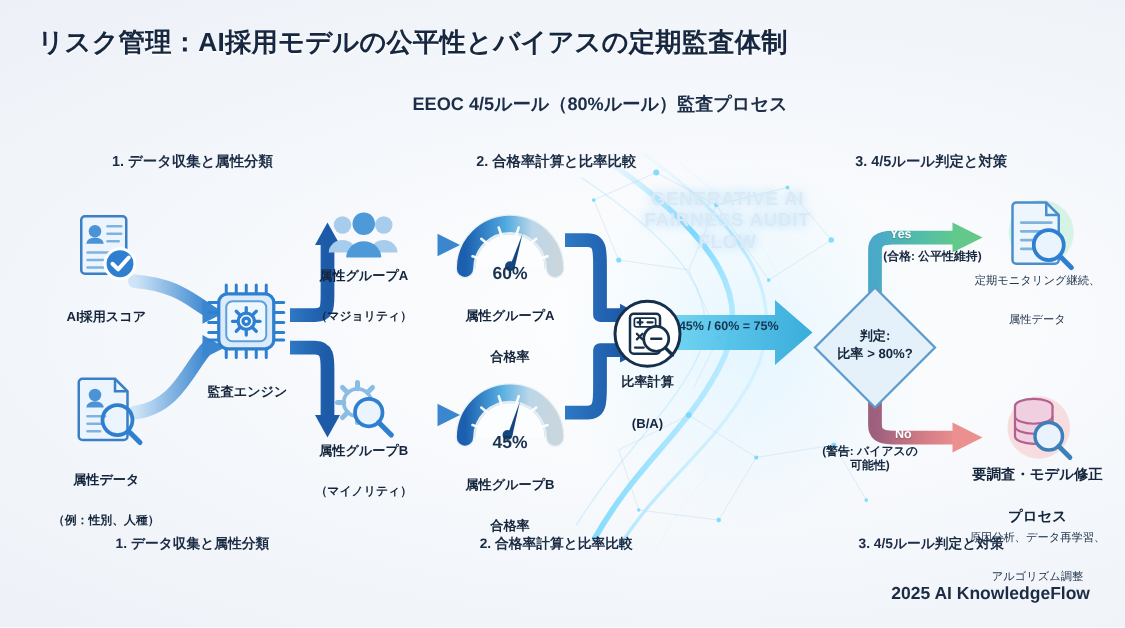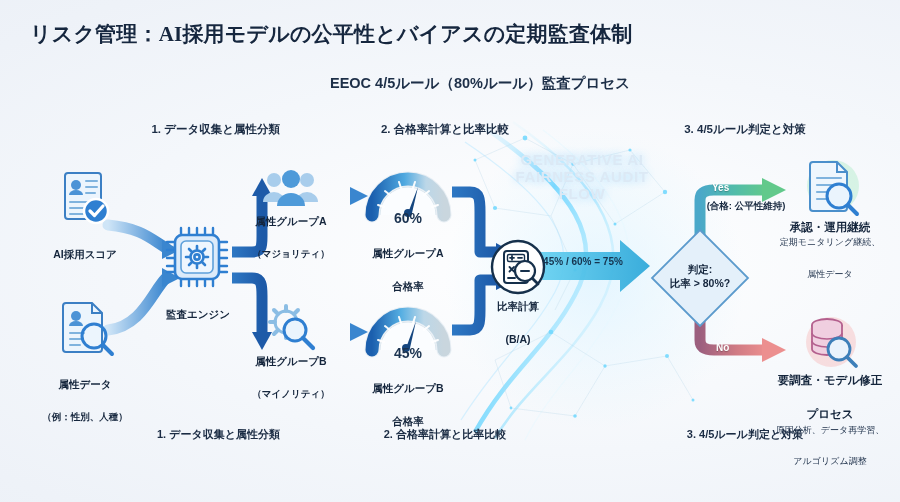--- a/index.html
+++ b/index.html
@@ -13,35 +13,34 @@
     background:
       radial-gradient(120% 90% at 62% 52%, #ffffff 0%, #f4f7fb 42%, #eef2f8 70%, #e9eef5 100%),
       linear-gradient(180deg,#f7f9fc 0%,#eef2f8 55%,#e8edf4 100%);
   }
   
   .glow-wrap{position:absolute;left:455px;top:120px;width:280px;height:300px;pointer-events:none;}
   .title{
     position:absolute;left:30px;top:20px;
     font-size:21px;font-weight:bold;color:#16273f;letter-spacing:.2px;
     text-shadow:0 1px 0 rgba(255,255,255,.7);
-    font-family:Liberation Serif, serif;
   }
   .subtitle{
     position:absolute;left:0;top:74px;width:900px;text-align:center;
     font-size:14.5px;font-weight:bold;color:#1d2f48;padding-left:30px;
   }
   .step-head{
     position:absolute;top:122px;font-size:11.5px;font-weight:bold;color:#1b2c44;
     text-align:center;
   }
   .step-foot{
     position:absolute;top:427px;font-size:11px;font-weight:bold;color:#1b2c44;
     text-align:center;
   }
-  .s1{left:60px;width:220px;text-align:right;}
+  .s1{left:44px;width:220px;}
   .s2{left:330px;width:230px;}
   .s3{left:630px;width:230px;}
   .footer{
     position:absolute;right:28px;top:466px;
     font-size:14px;font-weight:bold;color:#1b2c44;
   }
   .node{position:absolute;text-align:center;}
   .node .cap{
     font-size:10.5px;font-weight:bold;color:#14253c;line-height:1.25;margin-top:20px;
     white-space:nowrap;
@@ -122,20 +121,21 @@
   <div class="subtitle">EEOC 4/5ルール（80%ルール）監査プロセス</div>
 
   <div class="step-head s1">1. データ収集と属性分類</div>
   <div class="step-head s2">2. 合格率計算と比率比較</div>
   <div class="step-head s3">3. 4/5ルール判定と対策</div>
 
   <div class="step-foot s1">1. データ収集と属性分類</div>
   <div class="step-foot s2">2. 合格率計算と比率比較</div>
   <div class="step-foot s3">3. 4/5ルール判定と対策</div>
 
+  <div class="footer">2025 AI KnowledgeFlow</div>
 
   <svg style="position:absolute;left:0;top:0;width:900px;height:502px;">
     <defs>
       <linearGradient id="ab" x1="0" y1="0" x2="1" y2="0">
         <stop offset="0%" stop-color="#cfe5f7"></stop>
           <stop offset="100%" stop-color="#3a86cf"></stop>
       </linearGradient>
       <linearGradient id="abr" x1="0" y1="0" x2="1" y2="0">
         <stop offset="0%" stop-color="#3a86cf"></stop>
           <stop offset="100%" stop-color="#cfe5f7"></stop>
@@ -189,20 +189,24 @@
     <path d="M700,240 L700,200 C700,192 706,190 714,190 L766,190" stroke="url(#yesg)" stroke-width="11" fill="none" stroke-linejoin="round"></path>
     <polygon points="762,178 786,190 762,202" fill="#62c98b"></polygon>
 
     <path d="M700,315 L700,340 C700,348 706,350 714,350 L766,350" stroke="url(#nog)" stroke-width="11" fill="none" stroke-linejoin="round"></path>
     <polygon points="762,338 786,350 762,362" fill="#ec8f8f"></polygon>
   </svg>
 
   <div class="branch-lbl" style="left:712px;top:182px;">Yes</div>
   <div class="branch-lbl" style="left:716px;top:342px;">No</div>
   <div class="paren" style="left:686px;top:200px;width:120px;">(合格: 公平性維持)</div>
+  <div class="paren" style="left:626px;top:356px;width:140px;">
+    <span>(警告: バイアスの</span><br>
+    <span>可能性)</span>
+  </div>
 
   <div class="ratio-lbl">45% / 60% = 75%</div>
 
   <div class="wm">GENERATIVE AI FAIRNESS AUDIT FLOW</div>
 
   <div class="node" style="left:42px;top:170px;width:86px;">
     <svg class="ico" width="60" height="58" viewBox="0 0 60 58">
       <rect x="10" y="3" width="36" height="46" rx="3" fill="#ecf5fd" stroke="#3b7fc4" stroke-width="2"></rect>
       <circle cx="21" cy="15" r="5" fill="#4b93d6"></circle>
       <path d="M14,25 a7,5 0 0 1 14,0 z" fill="#4b93d6"></path>
@@ -413,21 +417,20 @@
       <path d="M38,2 v10 h10" fill="none" stroke="#4a8fcb" stroke-width="2"></path>
       <g stroke="#7fb3de" stroke-width="2.2" stroke-linecap="round">
         <line x1="18" y1="18" x2="42" y2="18"></line>
           <line x1="18" y1="25" x2="42" y2="25"></line>
         <line x1="18" y1="32" x2="34" y2="32"></line>
           <line x1="18" y1="39" x2="28" y2="39"></line>
       </g>
       <circle cx="40" cy="36" r="12" fill="#eaf4fd" stroke="#2f7fd1" stroke-width="3"></circle>
       <line x1="49" y1="45" x2="58" y2="54" stroke="#2f7fd1" stroke-width="4" stroke-linecap="round"></line>
     </svg>
-    <div class="cap" style="font-size:11.5px;margin-top:4px;">承認・運用継続</div>
     <div class="cap sub" style="margin-top:3px;">定期モニタリング継続、</div>
     <div class="cap sub">属性データ</div>
   </div>
 
   <div class="node" style="left:758px;top:316px;width:144px;">
     <svg class="ico" width="62" height="54" viewBox="0 0 62 54">
       <circle cx="32" cy="26" r="25" fill="#f6a8a8" opacity=".35"></circle>
       <g fill="#f0cfe0" stroke="#b4608e" stroke-width="1.8">
         <ellipse cx="28" cy="9" rx="15" ry="6"></ellipse>
         <path d="M13,9 v24 a15,6 0 0 0 30,0 v-24" fill="#f0cfe0"></path>

